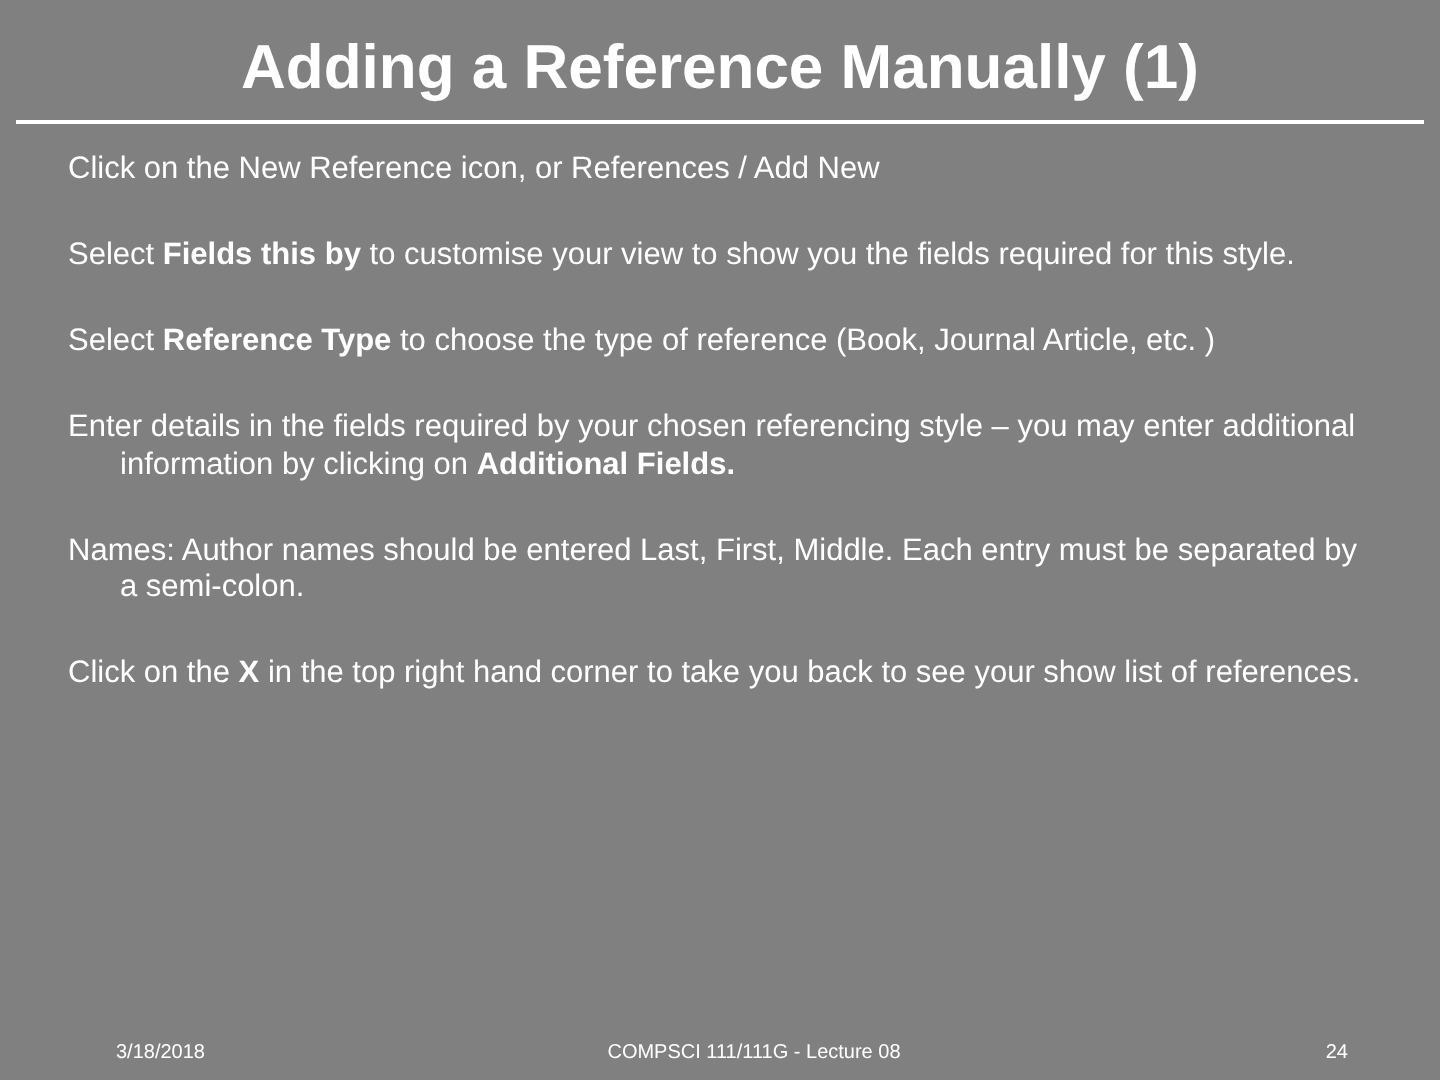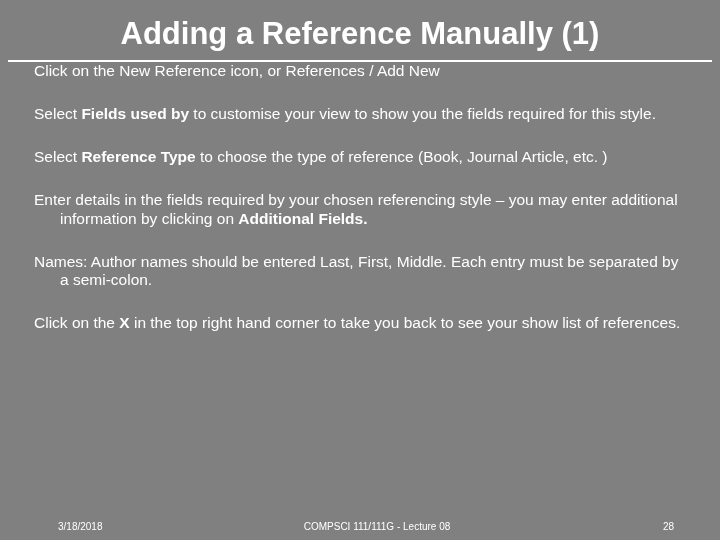--- a/index.html
+++ b/index.html
@@ -23,21 +23,21 @@
     font-weight: bold;
     text-align: center;
     padding: 16px 20px 8px 20px;
   }
   .divider {
     border: none;
     border-top: 2px solid #ffffff;
     margin: 0 8px 0 8px;
   }
   .body {
-    padding: 0 34px 0 34px;
+    padding: 14px 34px 0 34px;
     font-size: 15.5px;
     line-height: 1.22;
   }
   .para {
     margin: 0 0 24px 0;
     text-indent: -26px;
     padding-left: 26px;
   }
   .bold {
     font-weight: bold;
@@ -71,32 +71,32 @@
 
 <div class="slide">
 
   <div class="title">Adding a  Reference Manually (1)</div>
   <hr class="divider">
 
   <div class="body">
 
     <p class="para"><span>Click on the New Reference icon, or References / Add New</span></p>
 
-    <p class="para"><span>Select </span><span class="bold">Fields used by</span><span> to customise your view to show you the fields required for this style.</span></p>
+    <p class="para"><span>Select </span><span class="bold">Fields this by</span><span> to customise your view to show you the fields required for this style.</span></p>
 
     <p class="para"><span>Select </span><span class="bold">Reference Type</span><span> to choose the type of reference (Book, Journal Article, etc. )</span></p>
 
     <p class="para"><span>Enter details in the fields required by your chosen referencing style – you may enter additional information by clicking on </span><span class="bold">Additional Fields.</span></p>
 
     <p class="para"><span>Names: Author names should be entered Last, First, Middle. Each entry must be separated by a semi-colon.</span></p>
 
 
     <p class="para"><span>Click on the </span><span class="bold">X</span><span> in the top right hand corner to take you back to see your show list of references.</span></p>
 
   </div>
 
   <div class="footer">
     <span class="left">3/18/2018</span>
     <span class="center">COMPSCI 111/111G - Lecture 08</span>
-    <span class="right">28</span>
+    <span class="right">24</span>
   </div>
 
 </div>
 
 </body></html>

